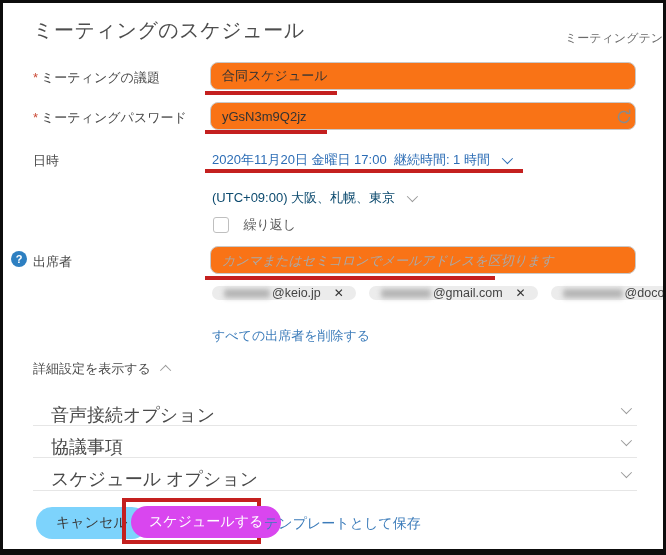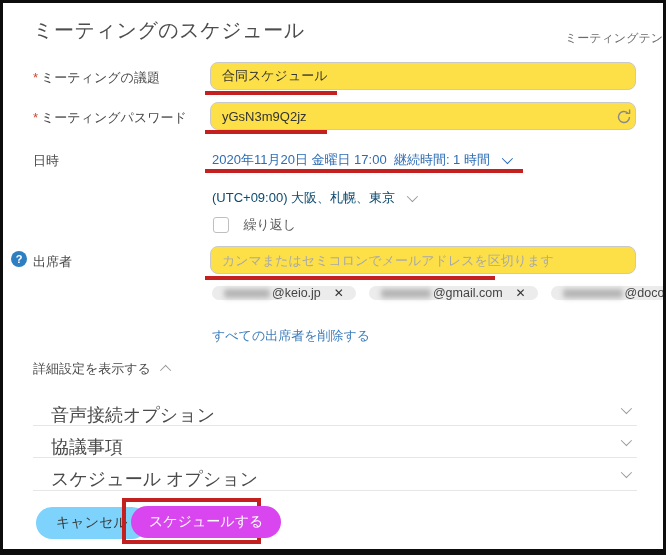--- a/index.html
+++ b/index.html
@@ -34,21 +34,21 @@
     font-size:13px; color:#4a4a4a; white-space:nowrap;
   }
   .req { color:#cb4a35; margin-right:3px; font-size:13px; }
 
   .text-input {
     position:absolute;
     left:207px; width:426px; height:28px;
     border:1px solid #c9c9c9; border-radius:8px;
     font-family:inherit; font-size:13px; color:#333;
     padding:0 28px 0 11px;
-    outline:none; background:#fde047;
+    outline:none; background:#f97316;
   }
   .text-input::placeholder { color:#a9a9a9; }
 
   .refresh-btn {
     left:611px; top:104px; width:20px; height:20px;
     cursor:pointer;
   }
 
   .red-underline { background:#c4201f; height:4px; }
   .red-box {
@@ -171,21 +171,21 @@
 
   <div class="abs" style="left:210px; top:212px;">
     <span class="checkbox"></span>
     <span class="checkbox-label">繰り返し</span>
   </div>
 
   <div class="abs help-icon">
     <span>?</span>
   </div>
   <div class="abs field-label" style="left:30px; top:250px;">出席者</div>
-  <input class="text-input" style="top: 243px;" type="text" placeholder="カンマまたはセミコロンでメールアドレスを区切ります">
+  <input class="text-input" style="top: 243px; font-style: italic;" type="text" placeholder="カンマまたはセミコロンでメールアドレスを区切ります">
   <div class="abs red-underline" style="left:202px; top:273px; width:290px;"></div>
 
   <div class="abs chips-row">
     <div class="chip">
       <span class="chip-blur" style="width:46px;"></span>
       <span>@keio.jp</span>
       <span class="chip-x">✕</span>
     </div>
     <div class="chip">
       <span class="chip-blur" style="width:50px;"></span>
@@ -214,14 +214,15 @@
   <span class="abs accordion-chev chev" style="top:435px;"></span>
   <div class="abs sep" style="top:454px;"></div>
 
   <div class="abs accordion-label" style="top:464px;">スケジュール オプション</div>
   <span class="abs accordion-chev chev" style="top:467px;"></span>
   <div class="abs sep" style="top:487px;"></div>
 
   <button class="btn btn-cancel">キャンセル</button>
   <div class="abs red-box" style="left:119px; top:495px; width:139px; height:46px;"></div>
   <button class="btn btn-schedule">スケジュールする</button>
+  <span class="abs link save-template">テンプレートとして保存</span>
 
 </div>
 
 </body></html>

